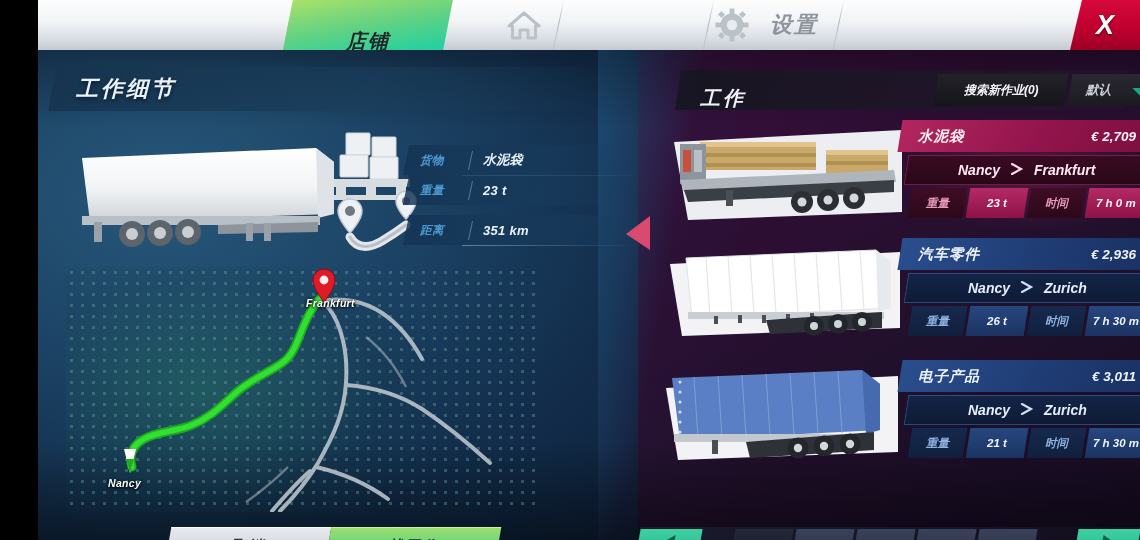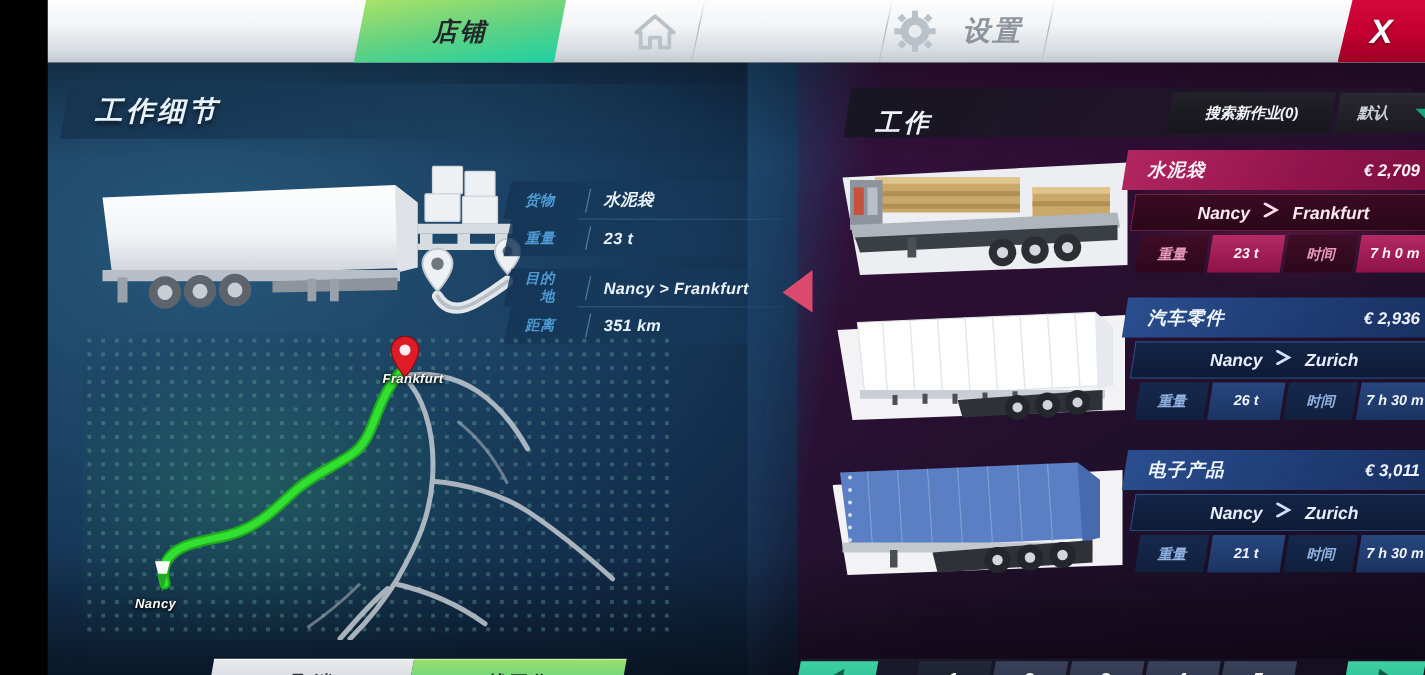--- a/index.html
+++ b/index.html
@@ -18,21 +18,21 @@
   .nav-item { position:relative; display:flex; align-items:center; height:50px; padding:0 4px;
      color:#8d949c; font-style:italic; font-weight:bold; }
   .nav-sep { width:1px; height:50px;
     background:linear-gradient(180deg,rgba(170,178,186,0) 0%,rgba(150,158,168,.75) 45%,rgba(150,158,168,.2) 100%);
     transform:skewX(-12deg); }
   .nav-label { font-size:22px; letter-spacing:2px; white-space:nowrap; }
   .nav-ico { width:52px; display:flex; align-items:center; justify-content:center; }
   .shop-tab { position:absolute; left:250px; top:0; height:50px; width:160px;
     background:linear-gradient(170deg,#a9e169 0%,#62d282 50%,#1fd0a3 100%);
     transform:skewX(-11deg); }
-  .shop-tab-label { position:absolute; left:288px; top:0; height:50px; display:flex; align-items:center;
+  .shop-tab-label { position:absolute; left:288px; top:16px; height:50px; display:flex; align-items:center;
     justify-content:center; width:84px; color:#20282a; font-size:20px; font-style:italic; font-weight:bold;
     letter-spacing:2px; z-index:3; }
   .close-btn { position:absolute; right:0; top:0; width:70px; height:50px; z-index:5;
     background:linear-gradient(180deg,#d5083c 0%,#c1002f 55%,#9c0025 100%);
     clip-path:polygon(12px 0,100% 0,100% 100%,0 100%);
     display:flex; align-items:center; justify-content:center;
     color:#fff; font-size:27px; font-weight:bold; font-style:italic;
     text-shadow:0 1px 3px rgba(0,0,0,.5); }
 
   
@@ -318,26 +318,20 @@
         <div class="irule" style="top:30px;"></div>
         <div class="inforow">
           <div class="rowbg"></div>
           <div class="ilabel">重量</div>
           <div class="idivider"></div>
           <div class="ivalue">23 t</div>
         </div>
       </div>
 
       <div class="infoblock" style="left:368px;top:148px;">
-        <div class="inforow">
-          <div class="rowbg" style="width:240px;"></div>
-          <div class="ilabel">目的地</div>
-          <div class="idivider"></div>
-          <div class="ivalue">Nancy &gt; Frankfurt</div>
-        </div>
         <div class="irule" style="top:30px;"></div>
         <div class="inforow">
           <div class="rowbg" style="width:240px;"></div>
           <div class="ilabel">距离</div>
           <div class="idivider"></div>
           <div class="ivalue">351 km</div>
         </div>
       </div>
 
       <div class="map">

